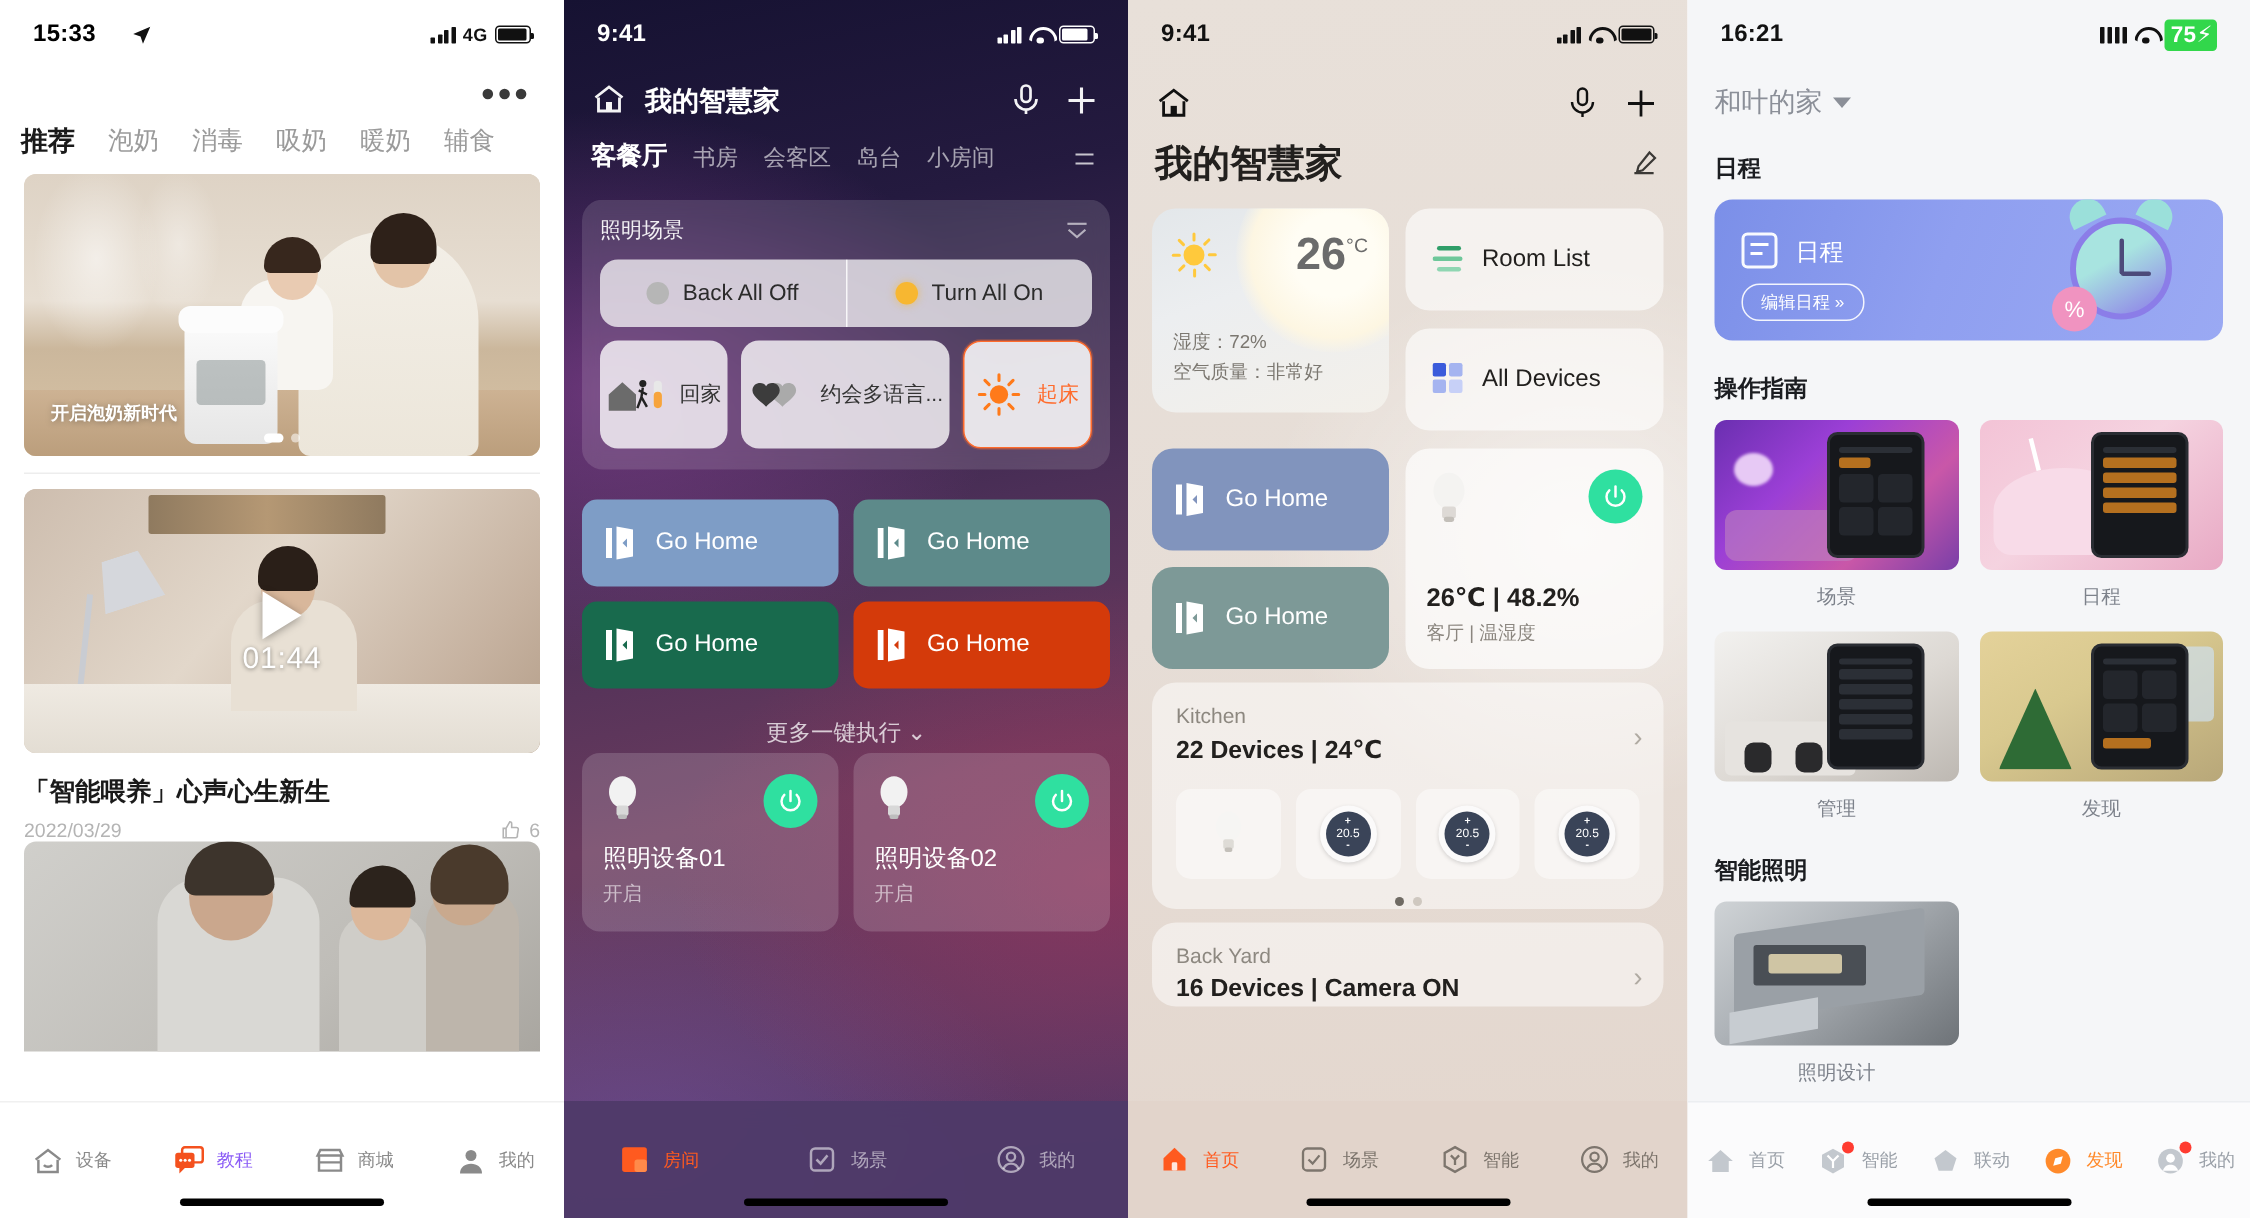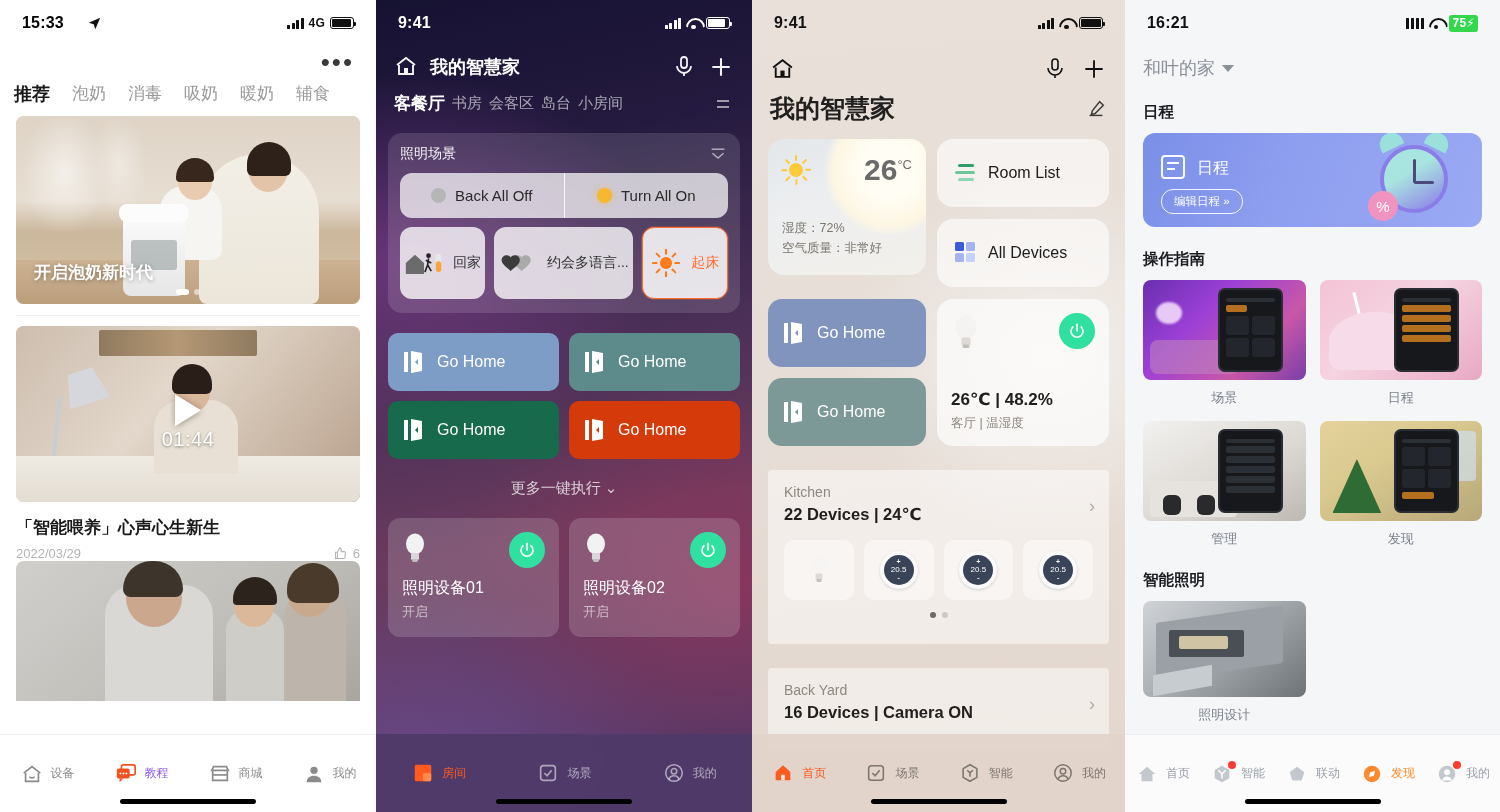--- a/index.html
+++ b/index.html
@@ -74,21 +74,21 @@
   .hero-baby-hair { position:absolute; right: 42.5%; bottom: 122px; width: 38px; height: 24px;
      background:#37271d; border-radius: 19px 19px 4px 4px; }
   .hero-device { position:absolute; left: 31%; bottom: 8px; width: 62px; height: 82px;
      background: linear-gradient(180deg,#fbfbfb,#e6e6e6); border-radius: 8px; }
   .hero-device::before { content:''; position:absolute; left:-4px; top:-10px; width:70px; height:18px;
      background:#fcfcfc; border-radius: 8px; }
   .hero-device::after { content:''; position:absolute; left:8px; top:26px; width:46px; height:30px;
      background: rgba(120,130,130,.45); border-radius: 3px; }
   .hero-counter { position:absolute; left:0; right:0; bottom:0; height: 44px;
      background: linear-gradient(180deg,#cdb293,#bb9e7c); }
-  .hero-cap { position: absolute; left: 18px; bottom: 20px; color:#fff; font-size: 17px;
+  .hero-cap { position: absolute; left: 18px; bottom: 20px; color:#fff; font-size: 12px;
      font-weight: bold; text-shadow: 0 1px 4px rgba(0,0,0,.35); }
   .hero-pager { position:absolute; left: 50%; transform: translateX(-50%); bottom: 9px;
      display:flex; gap:5px; }
   .hero-pager i { width:6px;height:6px;border-radius:50%;background:rgba(255,255,255,.55);display:block;}
   .hero-pager i.on { background:#fff; width: 13px; border-radius: 3px;}
   .divider { height: 1px; background: #ededed; margin: 11px 0 10px; }
 
   .vid { position: relative; height: 176px; border-radius: 8px; overflow: hidden;
      background: linear-gradient(150deg,#cbbdb0 0%,#ddd0c3 35%,#c0ab97 100%); }
   .vid-wall { position:absolute; inset:0;
@@ -140,21 +140,21 @@
     background:
       radial-gradient(ellipse 420px 300px at 8% 32%, rgba(150,70,160,.55), transparent 62%),
       radial-gradient(ellipse 460px 320px at 95% 72%, rgba(170,50,90,.5), transparent 62%),
       radial-gradient(ellipse 420px 280px at 12% 95%, rgba(120,90,180,.45), transparent 65%),
       linear-gradient(168deg,#161232 0%,#241a3f 20%,#4b2f57 44%,#6a3b5e 64%,#5d3a63 82%,#4a3569 100%);
   }
   .p2 .statusbar { color:#fff; }
   .p2-head { display:flex; align-items:center; padding: 8px 18px 0; gap:10px; }
   .p2-title { font-size: 18px; font-weight: bold; flex:1; }
   .p2-ic { width:26px; height:26px; opacity:.95; cursor:pointer; }
-  .p2-rooms { display:flex; align-items:center; gap:7px; padding: 12px 18px 8px;
+  .p2-rooms { display:flex; align-items:flex-end; gap:17px; padding: 12px 18px 8px;
      font-size: 15px; color: rgba(255,255,255,.6); }
   .p2-rooms .r { cursor:pointer; white-space:nowrap; }
   .p2-rooms .r.active { color:#fff; font-weight:bold; font-size:17px; }
   .p2-rooms .sp { flex:1; }
   .scene-card { margin: 10px 12px 0; border-radius: 14px; padding: 12px 12px 14px;
      background: rgba(255,255,255,.13); backdrop-filter: blur(6px); }
   .scene-head { display:flex; align-items:center; justify-content:space-between;
      font-size: 14px; color: rgba(255,255,255,.92); margin-bottom: 10px; }
   .toggle-row { display:flex; border-radius: 12px; overflow:hidden; background: rgba(255,255,255,.72); }
   .toggle-row .half { flex:1; display:flex; align-items:center; justify-content:center; gap:9px;
@@ -168,21 +168,21 @@
      color:#333; font-size: 14px; cursor:pointer; padding: 0 4px; }
   .scene-tile.sel { border: 1.6px solid #ff6b2c; color:#ff6b2c;
      background: rgba(255,255,255,.86); box-shadow: 0 0 0 1px rgba(255,107,44,.25); }
   .scene-tile .lbl { white-space:nowrap; overflow:hidden; text-overflow:ellipsis; max-width: 100%; }
   .go-grid { display:grid; grid-template-columns: 1fr 1fr; gap: 10px; margin: 20px 12px 0; }
   .go-btn { height: 58px; border-radius: 10px; display:flex; align-items:center;
      gap: 11px; padding-left: 16px; color:#fff; font-size: 16px; cursor:pointer; }
   .door-ic { width: 22px; height: 24px; display:block; position:relative; }
   .more-exec { text-align:center; color: rgba(255,255,255,.75); font-size: 15px;
      margin-top: 20px; cursor:pointer; }
-  .dev-grid { display:grid; grid-template-columns: 1fr 1fr; gap: 10px; margin: 20px 12px 0; }
+  .dev-grid { display:grid; grid-template-columns: 1fr 1fr; gap: 10px; margin: 4px 12px 0; }
   .dev-card { border-radius: 12px; background: rgba(255,255,255,.16); padding: 14px 14px 16px;
      position:relative; min-height: 108px; }
   .dev-card .nm { font-size: 16px; margin-top: 12px; }
   .dev-card .st { font-size: 13px; color: rgba(255,255,255,.6); margin-top: 4px; }
   .pw { position:absolute; right: 14px; top: 14px; width: 36px; height: 36px; border-radius:50%;
      background:#2fe0a0; display:flex; align-items:center; justify-content:center; cursor:pointer; }
   .p2 .tabbar { background: rgba(78,58,104,.92); border-top: none; backdrop-filter: blur(8px); }
   .p2 .tabbar .tab { color: rgba(255,255,255,.55); }
   .p2 .tabbar .tab.active { color:#ff5a1f; }
   .p2 .home-ind { background:#000; }
@@ -215,42 +215,42 @@
   .side-card { border-radius: 16px; background: rgba(255,255,255,.6); height: 68px;
      display:flex; align-items:center; gap: 11px; padding-left: 18px; font-size: 16px; cursor:pointer; }
   .side-col { display:flex; flex-direction:column; gap: 12px; }
   .grid4 { display:grid; grid-template-columns: 158px 1fr; gap: 11px; margin: 12px 16px 0; }
   .go3 { height: 68px; border-radius: 14px; display:flex; align-items:center; gap:11px;
      padding-left: 16px; color:#fff; font-size: 16px; cursor:pointer; }
   .sensor-card { grid-row: span 2; border-radius: 16px; background: rgba(255,255,255,.66);
      padding: 14px; position:relative; }
   .sensor-val { font-size: 17px; font-weight: bold; margin-top: 36px; }
   .sensor-sub { font-size: 12.5px; color:#8b867f; margin-top: 5px; }
-  .room-card { margin: 24px 16px 0; border-radius: 4px; background: rgba(255,255,255,.5);
-     padding: 14px 16px 26px; position:relative; cursor:pointer; }
+  .room-card { margin: 9px 16px 0; border-radius: 16px; background: rgba(255,255,255,.5);
+     padding: 14px 16px 2px; position:relative; cursor:pointer; }
   .room-name { font-size: 14px; color:#8d8880; }
   .room-stat { font-size: 16.5px; font-weight: bold; margin-top: 5px; }
   .chev { position:absolute; right: 14px; top: 26px; color:#b0aaa2; font-size: 18px; }
   .dev-row { display:flex; gap: 10px; margin-top: 16px; }
   .dev-slot { flex:1; height: 60px; border-radius: 10px; background: rgba(255,255,255,.45);
      display:flex; align-items:center; justify-content:center; }
   .knob { width: 38px; height: 38px; border-radius:50%; background: #fbfafa;
      display:flex; align-items:center; justify-content:center; box-shadow: 0 1px 3px rgba(0,0,0,.15); }
   .knob .inner { width: 30px; height: 30px; border-radius:50%; background:#3a4458; color:#fff;
      font-size: 8px; display:flex; flex-direction:column; align-items:center; justify-content:center; line-height:1.05;}
   .pager { display:flex; gap: 6px; justify-content:center; margin-top: 12px; }
   .pager i { width:6px;height:6px;border-radius:50%;background:#cfc8c0;display:block;}
   .pager i.on { background:#6f6a63; }
   .p3 .tabbar { background: rgba(226,212,202,.95); border-top:none; }
   .p3 .tabbar .tab { color:#7d756d; }
   .p3 .tabbar .tab.active { color:#ff5a1f; }
 
   
   .p4 .statusbar { color:#111; }
-  .batt-green { background:#32d74b; color:#fff; font-size: 12px; font-weight:bold;
+  .batt-green { background:#32d74b; color:#fff; font-size: 15px; font-weight:bold;
      border-radius: 3px; padding: 1.5px 3px 1.5px 4px; display:flex; align-items:center; }
   .p4-home { padding: 10px 18px 0; display:flex; align-items:center; gap: 7px;
      font-size: 18px; color:#8b8f98; cursor:pointer; }
   .caret { width:0;height:0;border-left:6px solid transparent;border-right:6px solid transparent;
      border-top:7px solid #8b8f98; }
   .sec-title { font-size: 15.5px; font-weight: bold; color:#1b1d21; margin: 22px 18px 10px; }
   .sched-card { margin: 0 18px; height: 94px; border-radius: 12px; position:relative; overflow:hidden;
      background: linear-gradient(110deg,#7b8fe8 0%,#8f9ff0 45%,#9aa9f3 100%); }
   .sched-ic { position:absolute; left: 18px; top: 22px; width: 24px; height: 24px;
      border: 2px solid rgba(255,255,255,.95); border-radius: 4px; }

